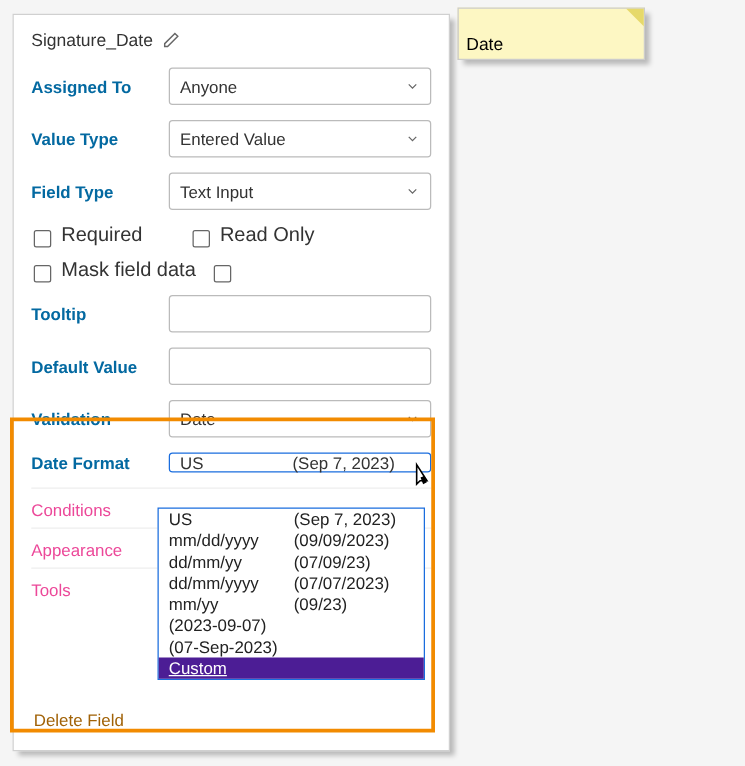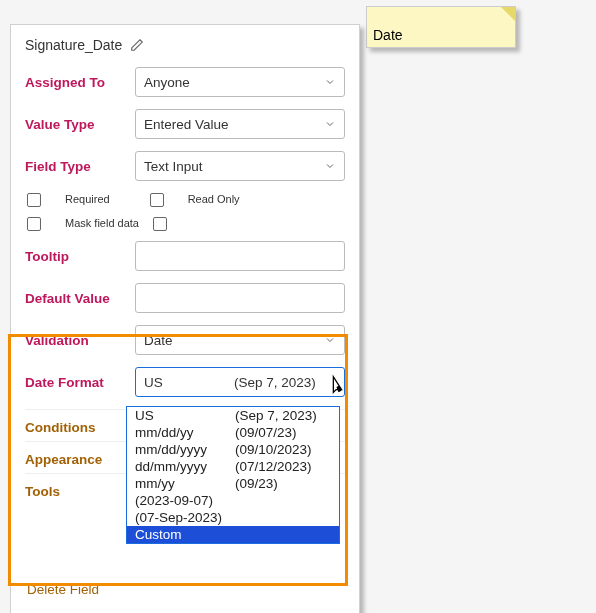--- a/index.html
+++ b/index.html
@@ -1,68 +1,68 @@
 <!DOCTYPE html>
 <html><head>
 <meta charset="utf-8">
 <style>
 * { box-sizing: border-box; margin: 0; padding: 0; font-family: -apple-system, BlinkMacSystemFont, "Segoe UI", Arial, sans-serif; }
 body { background: #f5f5f5; width: 596px; height: 613px; position: relative; }
 
 .panel {
   position: absolute;
-  left: 10px; top: 24px;
+  left: 10px; top: 11px;
   width: 350px; height: 590px;
   background: #fff;
   border: 1px solid #d0d0d0;
   box-shadow: 4px 4px 4px rgba(0,0,0,0.25);
   padding: 12px 14px;
 }
 .preview {
   position: absolute;
   left: 366px; top: 6px;
   width: 150px; height: 42px;
   background: #fdf7c3;
   border: 1px solid #ccc;
   box-shadow: 4px 4px 4px rgba(0,0,0,0.25);
   padding: 20px 6px 4px 6px;
   font-size: 14px;
 }
 .preview .corner { position:absolute; right:0; top:0; width:0; height:0; border-top:14px solid #e6d96a; border-left:14px solid transparent; }
 .title-row { display:flex; align-items:center; gap:8px; margin-bottom:14px; font-size:14px; color:#333;}
 .pencil { width:14px; height:14px; color:#666;}
 .row { display:flex; align-items:center; margin-bottom:12px; }
-.label { width:110px; font-size:13.5px; color:#be185d; font-weight:600;}
+.label { width:110px; font-size:13.5px; color:#0369a1; font-weight:600;}
 .select, .input {
   flex:1; height:30px; border:1px solid #bbb; border-radius:3px; padding:0 8px;
   font-size:13.5px; color:#333; background:#fff; display:flex; align-items:center; justify-content:space-between;
 }
 .chev { width:12px; height:12px; color:#666;}
 .checks { display:flex; gap:40px; margin-bottom:10px; margin-left:2px;}
-.check { display:flex; align-items:flex-start; gap:24px; font-size:11px; color:#333;}
+.check { display:flex; align-items:flex-end; gap:8px; font-size:16px; color:#333;}
 .box { width:14px; height:14px; border:1.5px solid #666; border-radius:2px;}
-.section { font-size:13.5px; font-weight:700; color:#a16207; padding:10px 16px 6px 0; border-top:1px solid #eee; }
+.section { font-size:13.5px; font-weight:400; color:#ec4899; padding:10px 16px 6px 0; border-top:1px solid #eee; }
 .delete { color:#a16207; font-size:13.5px; position:absolute; left:16px; bottom:16px; cursor:pointer;}
 .highlight-box {
   position:absolute; left:8px; top:334px; width:340px; height:252px;
   border:3px solid #f28b00; pointer-events:none;
 }
 .dropdown-field {
-  flex:1; height:30px; border:1.5px solid #1a6dde; border-radius:3px; padding:0 8px;
+  flex:1; height:16px; border:1.5px solid #1a6dde; border-radius:3px; padding:0 8px;
   font-size:13.5px; color:#333; background:#fff; display:flex; align-items:center; justify-content:space-between;
   position:relative;
 }
 .cursor { position:absolute; right:-4px; top:6px; width:22px; height:22px; z-index:20;}
 .dropdown-list {
   position:absolute; left:126px; top:406px; width:214px;
   background:#fff; border:1px solid #1a6dde; z-index:10;
   font-size:13.5px; color:#222;
 }
 .dropdown-list .opt { padding:1px 8px; display:flex; white-space:pre; }
-.dropdown-list .opt.sel { background:#1d4ed8; color:#fff;}
+.dropdown-list .opt.sel { background:#4c1d95; color:#fff;text-decoration:underline;}
 .opt .fmt { display:inline-block; width:100px;}
 </style>
 </head>
 <body>
 
 <div class="preview">
   <div class="corner"></div>
   <span>Date</span>
 </div>
 
@@ -156,22 +156,22 @@
 
   <div class="section">Conditions</div>
   <div class="section">Appearance</div>
   <div class="section">Tools</div>
 
   <div class="delete">Delete Field</div>
 </div>
 
 <div class="dropdown-list" id="dropdown-list">
     <div class="opt"><span class="fmt">US</span><span>(Sep 7, 2023)</span></div>
-    <div class="opt"><span class="fmt">mm/dd/yy</span><span>(09/07/23)</span></div>
-    <div class="opt"><span class="fmt">mm/dd/yyyy</span><span>(09/10/2023)</span></div>
-    <div class="opt"><span class="fmt">dd/mm/yyyy</span><span>(07/12/2023)</span></div>
+    <div class="opt"><span class="fmt">mm/dd/yyyy</span><span>(09/09/2023)</span></div>
+    <div class="opt"><span class="fmt">dd/mm/yy</span><span>(07/09/23)</span></div>
+    <div class="opt"><span class="fmt">dd/mm/yyyy</span><span>(07/07/2023)</span></div>
     <div class="opt"><span class="fmt">mm/yy</span><span>(09/23)</span></div>
     <div class="opt"><span>(2023-09-07)</span></div>
     <div class="opt"><span>(07-Sep-2023)</span></div>
     <div class="opt sel"><span class="fmt">Custom</span><span></span></div>
   </div>
 
 <div class="highlight-box"></div>
 
 </body></html>

